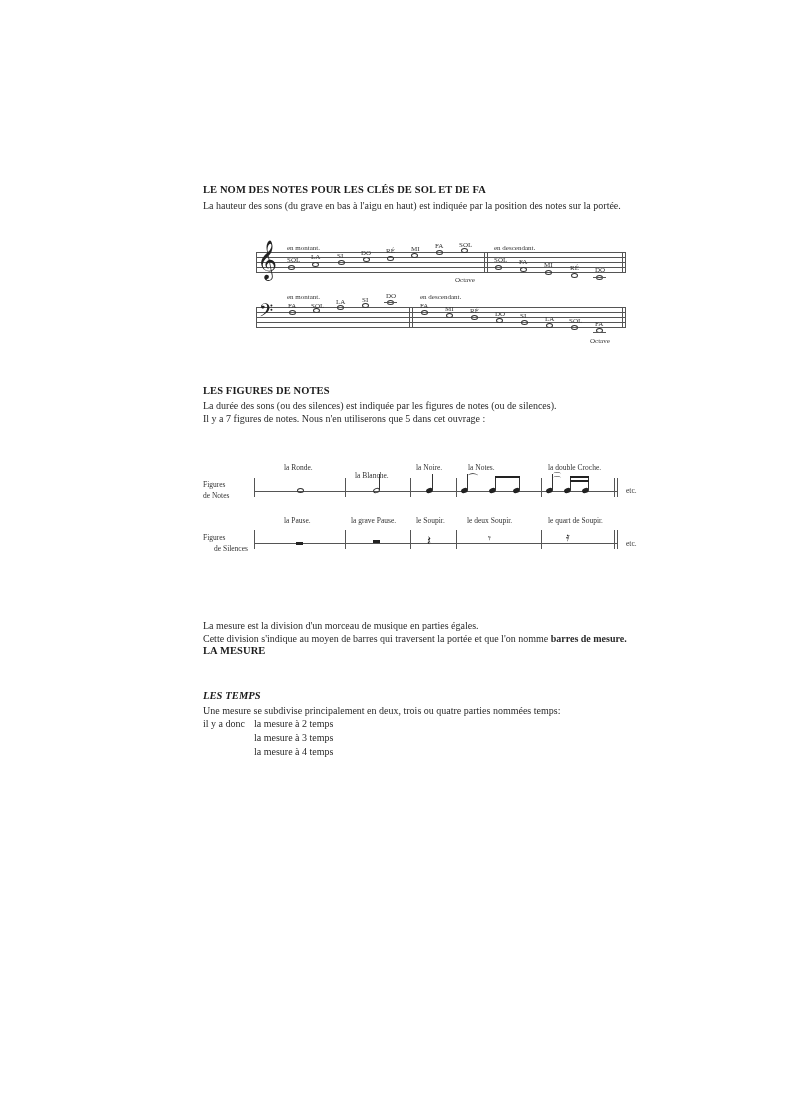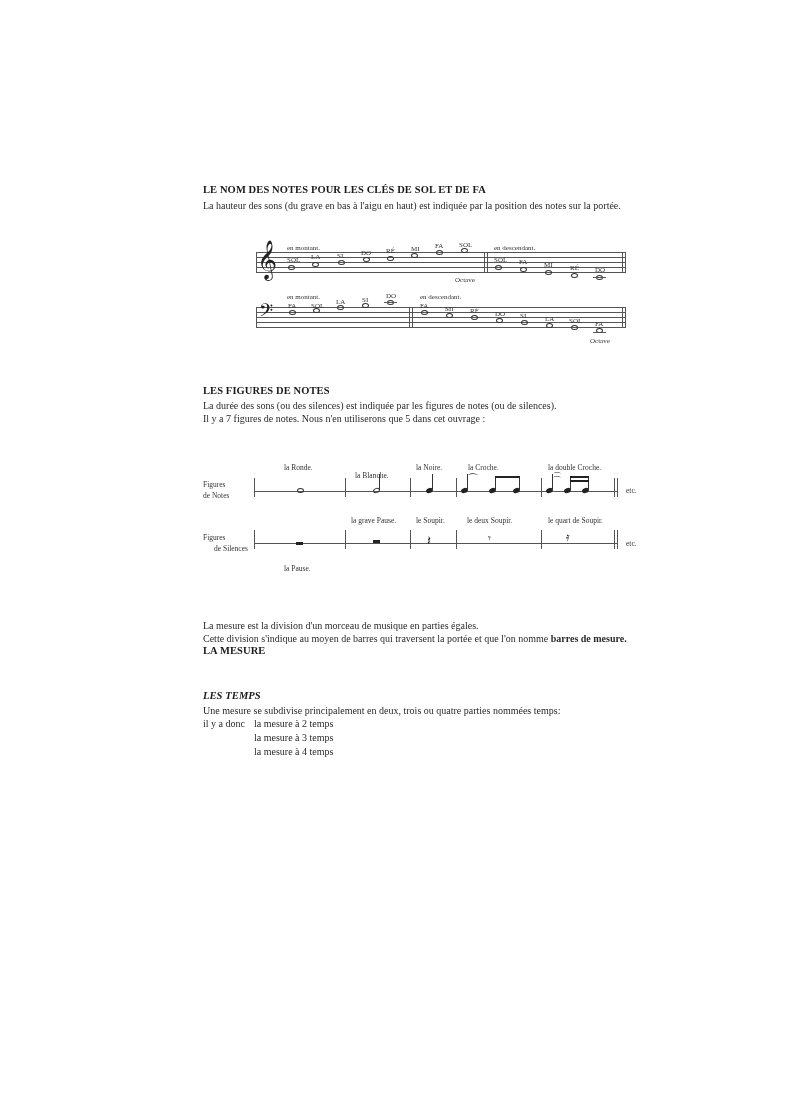--- a/index.html
+++ b/index.html
@@ -138,21 +138,21 @@
   <div class="note-w" style="left:297px;top:488px;"></div>
 
   <div class="abs lbl" style="left:355px;top:463px;margin-top:8px;">la Blanche.</div>
   <div class="note-w" style="left:373px;top:488px;transform:rotate(-20deg);"></div>
   <div class="stem" style="left:379px;top:474px;height:16px;"></div>
 
   <div class="abs lbl" style="left:416px;top:463px;">la Noire.</div>
   <div class="note-b" style="left:426px;top:488px;"></div>
   <div class="stem" style="left:432px;top:474px;height:16px;"></div>
 
-  <div class="abs lbl" style="left:468px;top:463px;">la Croche.</div>
+  <div class="abs lbl" style="left:468px;top:463px;">la Notes.</div>
   <div class="note-b" style="left:461px;top:488px;"></div>
   <div class="stem" style="left:467px;top:474px;height:16px;"></div>
   <div class="glyph" style="left:467px;top:473px;font-size:12px;">⌒</div>
   <div class="note-b" style="left:489px;top:488px;"></div>
   <div class="stem" style="left:495px;top:476px;height:14px;"></div>
   <div class="note-b" style="left:513px;top:488px;"></div>
   <div class="stem" style="left:519px;top:476px;height:14px;"></div>
   <div class="beam" style="left:495px;top:476px;width:25px;"></div>
 
   <div class="abs lbl" style="left:548px;top:463px;">la double Croche.</div>
@@ -175,21 +175,21 @@
   <div class="abs lbl" style="left:214px;top:544px;">de Silences</div>
   <div class="ln" style="left:254px;top:543px;width:364px;height:1px;"></div>
   <div class="ln" style="left:254px;top:530px;width:1px;height:19px;"></div>
   <div class="ln" style="left:345px;top:530px;width:1px;height:19px;"></div>
   <div class="ln" style="left:410px;top:530px;width:1px;height:19px;"></div>
   <div class="ln" style="left:456px;top:530px;width:1px;height:19px;"></div>
   <div class="ln" style="left:541px;top:530px;width:1px;height:19px;"></div>
   <div class="ln" style="left:614px;top:530px;width:1px;height:19px;"></div>
   <div class="ln" style="left:617px;top:530px;width:1px;height:19px;"></div>
 
-  <div class="abs lbl" style="left:284px;top:516px;margin-top:48px;">la Pause.</div>
+  <div class="abs lbl" style="left:284px;top:516px;">la Pause.</div>
   <div class="abs" style="left:296px;top:542px;width:7px;height:3px;background:#222;"></div>
 
   <div class="abs lbl" style="left:351px;top:516px;">la grave Pause.</div>
   <div class="abs" style="left:373px;top:540px;width:7px;height:3px;background:#222;"></div>
 
   <div class="abs lbl" style="left:416px;top:516px;">le Soupir.</div>
   <div class="glyph" style="left:427px;top:534px;font-size:13px;font-family:'DejaVu Sans',sans-serif;">𝄽</div>
 
   <div class="abs lbl" style="left:467px;top:516px;">le deux Soupir.</div>
   <div class="glyph" style="left:488px;top:533px;font-size:11px;font-family:'DejaVu Sans',sans-serif;">𝄾</div>

